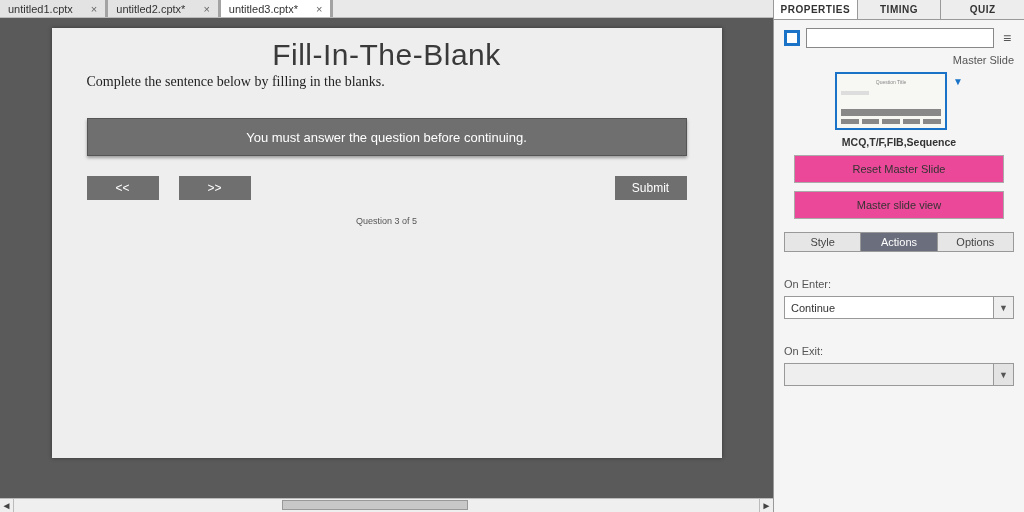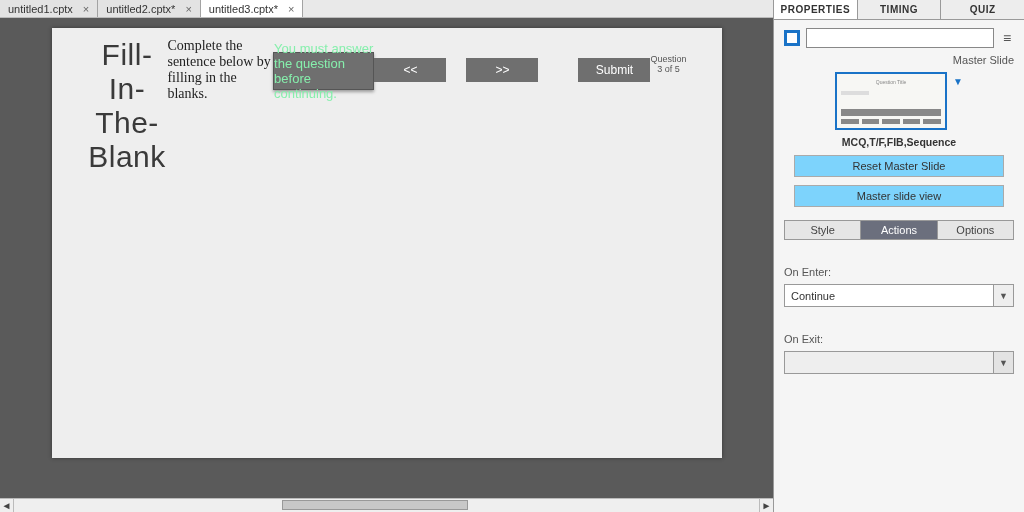--- a/index.html
+++ b/index.html
@@ -4,33 +4,33 @@
 <style>
   * { box-sizing: border-box; margin: 0; padding: 0; font-family: "Segoe UI", Tahoma, sans-serif; }
   body { width: 1024px; height: 512px; overflow: hidden; background: #fff; font-size: 12px; color: #333; }
 
   .app { display: flex; width: 100%; height: 100%; }
   .left { flex: 1; display: flex; flex-direction: column; border-right: 1px solid #999; }
   .right { width: 250px; display: flex; flex-direction: column; background: #f5f5f5; }
 
   
   .doc-tabs { display: flex; height: 18px; background: #e9e9e9; border-bottom: 1px solid #bbb; font-size: 11px; }
-  .doc-tab { display: flex; align-items: center; gap: 10px; padding: 0 8px; border-right: 1px solid #a3a3a3; background: #e3e3e3; cursor: pointer; justify-content: center; }
+  .doc-tab { display: flex; align-items: center; gap: 18px; padding: 0 8px; border-right: 3px solid #a3a3a3; background: #e3e3e3; cursor: pointer; justify-content: center; }
   .doc-tab.active { background: #fff; }
   .doc-tab .x { color: #666; font-size: 11px; }
 
   
   .stage-wrap { flex: 1; background: #5a5a5a; overflow: hidden; position: relative; display: flex; align-items: flex-start; justify-content: center; padding: 10px 20px 0 20px; }
-  .slide { width: 670px; height: 430px; background: #eeeeee; box-shadow: 0 0 4px rgba(0,0,0,.4); position: relative; padding: 10px 35px 0 35px; display: flex; }
+  .slide { width: 670px; height: 430px; background: #eeeeee; box-shadow: 0 0 4px rgba(0,0,0,.4); position: relative; padding: 10px 35px 0 35px; display: flex; flex-direction: column; }
   .slide-title { font-family: Verdana, sans-serif; font-size: 30px; color: #3a3a3a; text-align: center; margin: 0 0 2px 0; letter-spacing: .5px; }
   .instr { font-family: Georgia, serif; font-size: 14px; color: #222; margin-bottom: 14px; }
   .answer-area { border: 1px dashed #6aa0c7; height: 160px; padding: 8px 10px; position: relative; font-family: Verdana, sans-serif; font-size: 13.5px; color: #4a4a4a; }
   .answer-area .blank { text-decoration: underline dotted; color: #444; }
   .tooltip { position: absolute; top: 116px; left: 342px; background: #fffde5; border: 1px solid #666; font-size: 11px; padding: 2px 5px; color: #333; white-space: nowrap; }
-  .feedback { margin-top: 14px; height: 38px; background: #6f6f6f; border: 1px solid #555; box-shadow: 0 2px 3px rgba(0,0,0,.35); color: #86efac; display: flex; align-items: center; justify-content: center; font-family: Verdana, sans-serif; font-size: 13px; }
+  .feedback { margin-top: 14px; height: 38px; background: #6f6f6f; border: 1px solid #555; box-shadow: 0 2px 3px rgba(0,0,0,.35); color: #ffffff; display: flex; align-items: center; justify-content: center; font-family: Verdana, sans-serif; font-size: 13px; }
   .nav-row { display: flex; margin-top: 20px; gap: 20px; }
   .nav-row .spacer { flex: 1; }
   .nav-btn { width: 72px; height: 24px; background: #6f6f6f; color: #fff; border: none; display: flex; align-items: center; justify-content: center; font-size: 12px; cursor: pointer; font-family: Verdana, sans-serif; }
   .submit-btn { width: 72px; }
   .counter { text-align: center; font-size: 9px; color: #555; margin-top: 16px; font-family: Verdana, sans-serif; }
 
   
   .hscroll { height: 14px; background: #efefef; border-top: 1px solid #bbb; display: flex; align-items: center; }
   .hscroll .arrow { width: 14px; height: 100%; display: flex; align-items: center; justify-content: center; border-right: 1px solid #bbb; cursor: pointer; color:#444; font-size:10px;}
   .hscroll .arrow.r { border-left: 1px solid #bbb; border-right: none; }
@@ -56,21 +56,21 @@
   .master-row { display: flex; align-items: flex-start; justify-content: center; gap: 6px; }
   .master-thumb { width: 112px; height: 58px; border: 2px solid #1a73c7; background: #f7f7f4; position: relative; padding: 4px; }
   .mt-title { height: 7px; width: 70%; margin: 0 auto; display:flex; align-items:center; justify-content:center; font-size:5px; color:#888;}
   .mt-line { height: 4px; background: #ddd; margin-top: 6px; width: 28%; }
   .mt-bar { position: absolute; bottom: 12px; left: 4px; right: 4px; height: 7px; background: #888; }
   .mt-btns { position: absolute; bottom: 4px; left: 4px; right: 4px; display: flex; gap: 3px; }
   .mt-btns span { flex: 1; height: 5px; background: #888; }
   .tri-down { margin-top: 4px; color: #1a73c7; font-size: 10px; cursor:pointer;}
   .master-name { text-align: center; font-size: 10.5px; font-weight: bold; color: #333; }
 
-  .panel-btn { height: 22px; border: 1px solid #aaa; background: #7dd3fc; font-size: 11px; cursor: pointer; margin: 1px 10px; color:#333;}
+  .panel-btn { height: 28px; border: 1px solid #aaa; background: #ec4899; font-size: 11px; cursor: pointer; margin: 1px 10px; color:#333;}
 
   .sub-tabs { display: flex; margin-top: 6px; border: 1px solid #999; height: 20px; }
   .sub-tab { flex: 1; display: flex; align-items: center; justify-content: center; font-size: 11px; border-right: 1px solid #999; background: #e6e6e6; cursor: pointer; color:#444;}
   .sub-tab:last-child { border-right: none; }
   .sub-tab.active { background: #6b6f7d; color: #fff; }
 
   .field-lbl { font-size: 11px; color: #555; margin-top: 20px; }
   .select { height: 23px; border: 1px solid #999; background: #fff; display: flex; align-items: center; padding: 0 6px; font-size: 11px; position: relative; cursor:pointer;}
   .select .caret { position: absolute; right: 0; top: 0; width: 20px; height: 100%; border-left: 1px solid #999; background: #eee; display: flex; align-items: center; justify-content: center; font-size: 9px; color:#555;}
   .select.disabled { background: #eee; color: #999; }

